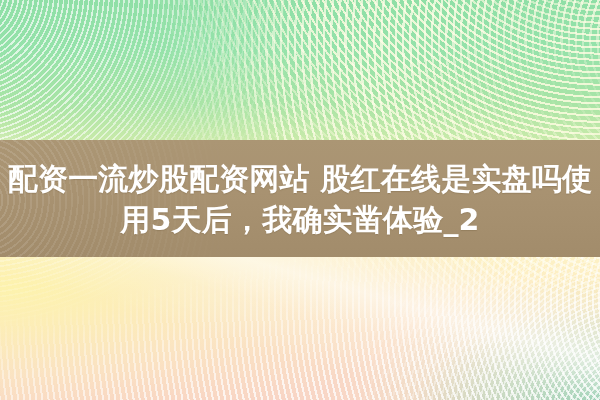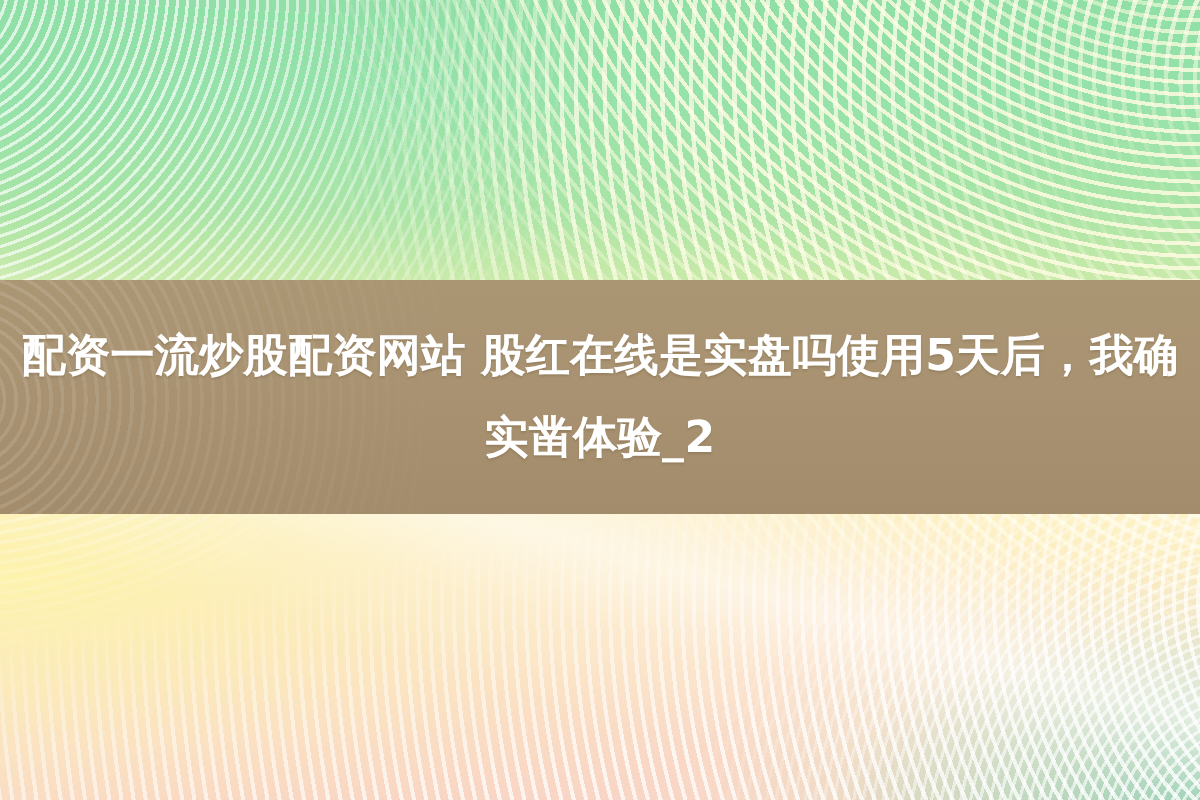--- a/index.html
+++ b/index.html
@@ -183,21 +183,21 @@
       rgba(0,0,0,0.95) 0px, rgba(0,0,0,0.45) 120px, rgba(0,0,0,0.0) 230px);
   }
   #headline-text {
     position: relative;
     z-index: 2;
     width: 100%;
     box-sizing: border-box;
     padding: 0 6px;
     text-align: center;
     color: #ffffff;
-    font-size: 22px;
+    font-size: 30px;
     font-weight: bold;
     line-height: 41px;
     letter-spacing: 0.2px;
     white-space: pre-line;
     text-shadow: 0 1px 1px rgba(120, 100, 70, 0.35);
   }
 </style>
 </head>
 <body>
 

